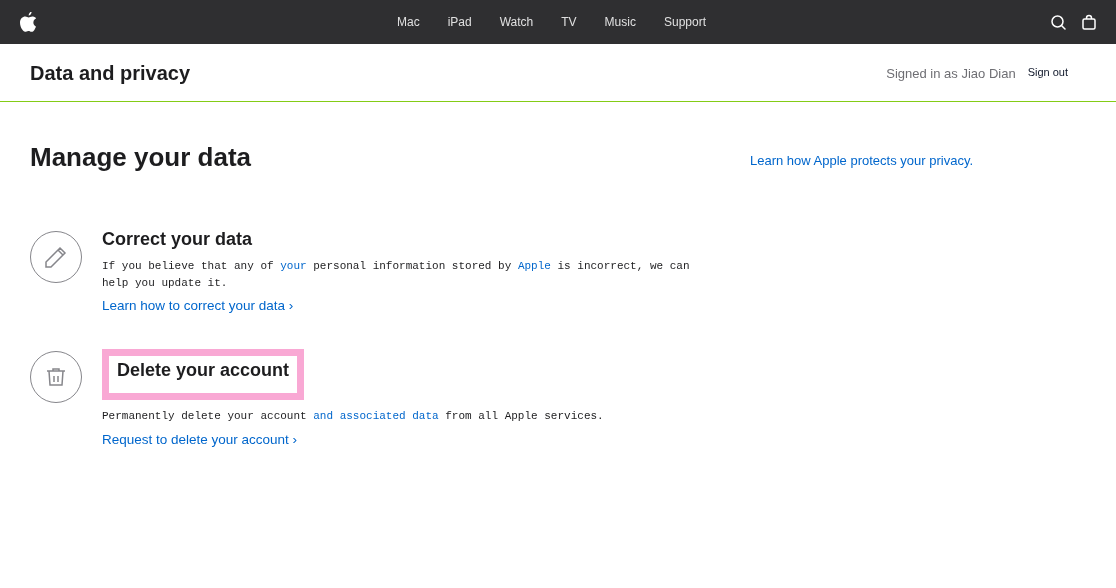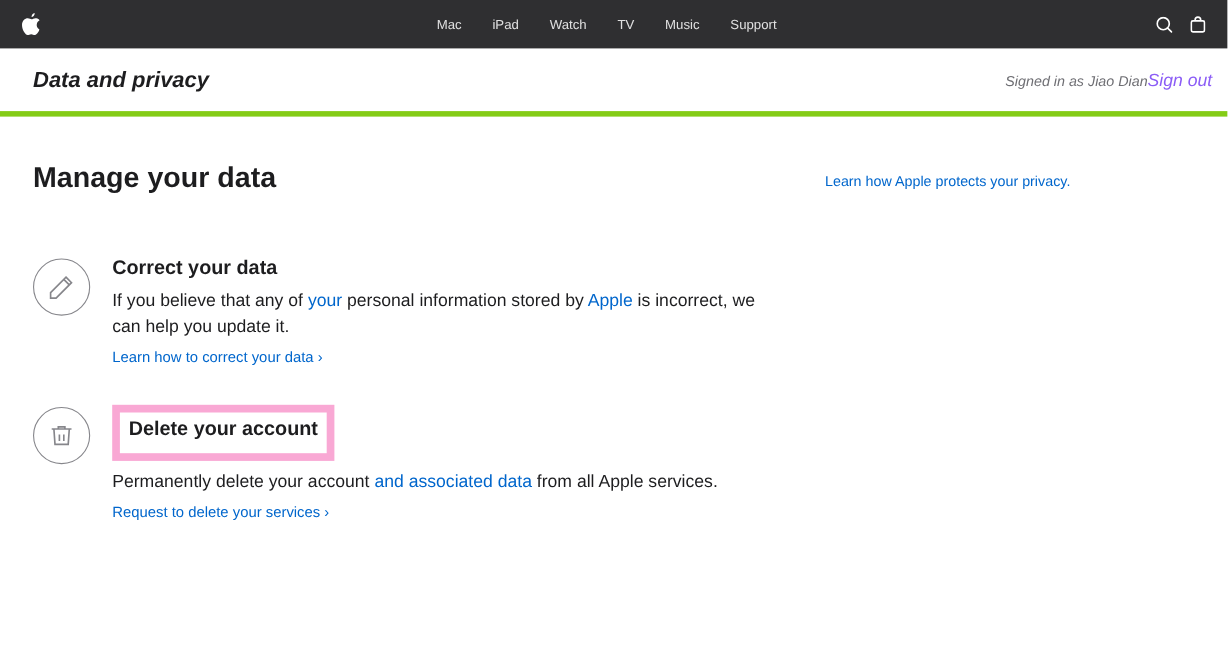--- a/index.html
+++ b/index.html
@@ -51,40 +51,39 @@
       align-items: center;
       background: none;
       border: none;
     }
 
     
     .page-header {
       display: flex;
       align-items: center;
       justify-content: space-between;
-      padding: 18px 14px 16px 30px;
-      border-bottom: 5px solid #84cc16;
-      font-style: italic;
+      padding: 18px 48px 16px 30px;
+      border-bottom: 1px solid #84cc16;
     }
     .page-title {
       font-size: 20px;
       font-weight: 600;
       color: #1d1d1f;
     }
     .header-right {
       display: flex;
-      align-items: center;
+      gap: 12px;
     }
     .signed-in-text {
       font-size: 13px;
       color: #6e6e73;
     }
     .sign-out-link {
-      font-size: 16px;
-      color: #8b5cf6;
+      font-size: 11px;
+      color: #0f172a;
       cursor: pointer;
       text-decoration: none;
     }
 
     
     .main-content {
       display: flex;
       padding: 40px 30px 30px 30px;
       gap: 40px;
     }
@@ -126,24 +125,25 @@
     .item-content {
       flex: 1;
     }
     .item-heading {
       font-size: 18px;
       font-weight: 600;
       color: #1d1d1f;
       margin-bottom: 8px;
     }
     .item-desc {
-      font-size: 16px;
+      font-size: 11px;
       color: #1d1d1f;
       line-height: 1.5;
       margin-bottom: 6px;
+      font-family: Liberation Mono, monospace;
     }
     .item-link {
       font-size: 13.5px;
       color: #06c;
       cursor: pointer;
       text-decoration: none;
     }
 
     
     .delete-highlight {
@@ -247,21 +247,21 @@
           <path d="M9 6V4h6v2"></path>
         </svg>
       </div>
       <div class="item-content">
         <div class="delete-highlight">
           <div class="item-heading">Delete your account</div>
         </div>
         <p class="item-desc">
           Permanently delete your account <span class="blue-text">and associated data</span> from all Apple services.
         </p>
-        <a class="item-link">Request to delete your services ›</a>
+        <a class="item-link">Request to delete your account ›</a>
       </div>
     </div>
   </div>
 
   <div class="right-column">
     <a class="privacy-link">Learn how Apple protects your privacy.</a>
   </div>
 </div>
 
 </body></html>

